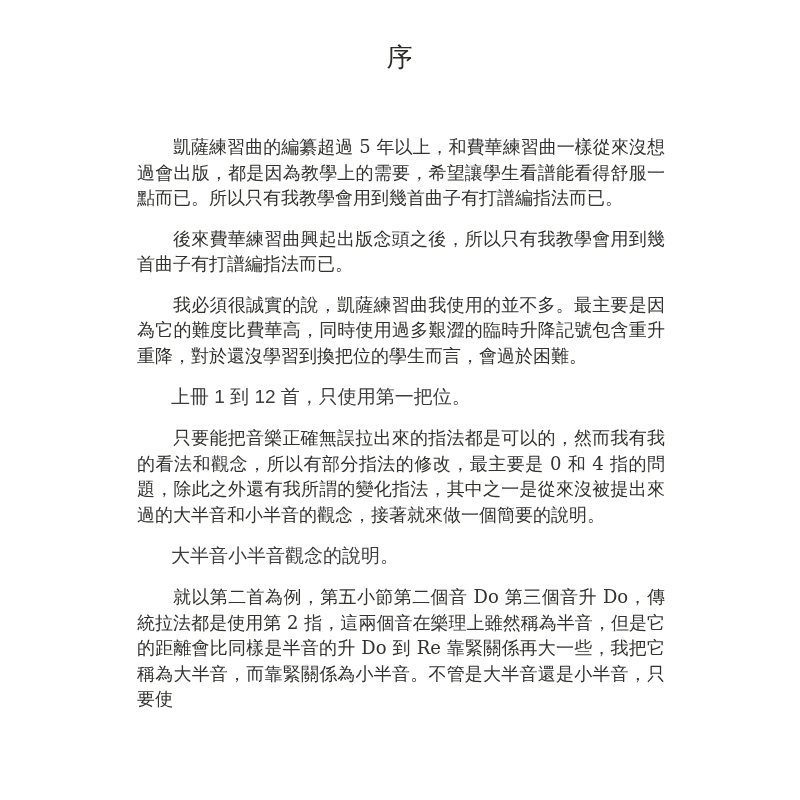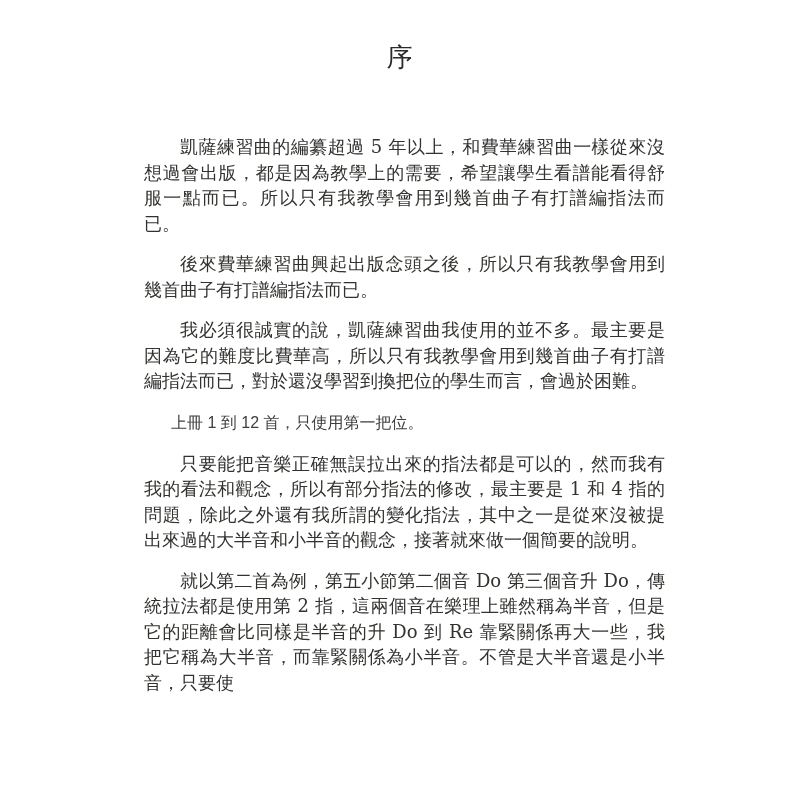--- a/index.html
+++ b/index.html
@@ -29,45 +29,46 @@
     margin: 42px 0 62px 0;
     letter-spacing: 2px;
   }
   .body-para {
     font-family: "DejaVu Serif", serif;
     font-size: 18px;
     line-height: 25.5px;
     color: #32322f;
     text-align: justify;
     text-indent: 2em;
-    margin: 0 0 15px 8px;
+    margin: 0 0 15px 1px;
   }
   .section-heading {
     font-family: "Liberation Sans", sans-serif;
-    font-size: 16px;
+    font-size: 19px;
     line-height: 22px;
     color: #3d3d3d;
     margin: 18px 0 17px 0;
     padding-left: 35px;
   }
 </style>
 </head>
 <body>
 
 <div class="page">
   <div class="content">
     <div class="doc-title">序</div>
 
     <p class="body-para">凱薩練習曲的編纂超過 5 年以上，和費華練習曲一樣從來沒想過會出版，都是因為教學上的需要，希望讓學生看譜能看得舒服一點而已。所以只有我教學會用到幾首曲子有打譜編指法而已。</p>
 
     <p class="body-para">後來費華練習曲興起出版念頭之後，所以只有我教學會用到幾首曲子有打譜編指法而已。</p>
 
-    <p class="body-para">我必須很誠實的說，凱薩練習曲我使用的並不多。最主要是因為它的難度比費華高，所以只有我教學會用到幾首曲子有打譜編指法而已，對於還沒學習到換把位的學生而言，會過於困難。</p>
+    <p class="body-para">我必須很誠實的說，凱薩練習曲我使用的並不多。最主要是因為它的難度比費華高，同時使用過多艱澀的臨時升降記號包含重升重降，對於還沒學習到換把位的學生而言，會過於困難。</p>
 
 
     <p class="section-heading">上冊 1 到 12 首，只使用第一把位。</p>
 
-    <p class="body-para">只要能把音樂正確無誤拉出來的指法都是可以的，然而我有我的看法和觀念，所以有部分指法的修改，最主要是 1 和 4 指的問題，除此之外還有我所謂的變化指法，其中之一是從來沒被提出來過的大半音和小半音的觀念，接著就來做一個簡要的說明。</p>
+    <p class="body-para">只要能把音樂正確無誤拉出來的指法都是可以的，然而我有我的看法和觀念，所以有部分指法的修改，最主要是 0 和 4 指的問題，除此之外還有我所謂的變化指法，其中之一是從來沒被提出來過的大半音和小半音的觀念，接著就來做一個簡要的說明。</p>
 
+    <p class="section-heading">大半音小半音觀念的說明。</p>
 
     <p class="body-para">就以第二首為例，第五小節第二個音 Do 第三個音升 Do，傳統拉法都是使用第 2 指，這兩個音在樂理上雖然稱為半音，但是它的距離會比同樣是半音的升 Do 到 Re 靠緊關係再大一些，我把它稱為大半音，而靠緊關係為小半音。不管是大半音還是小半音，只要使</p>
   </div>
 </div>
 
 </body></html>

